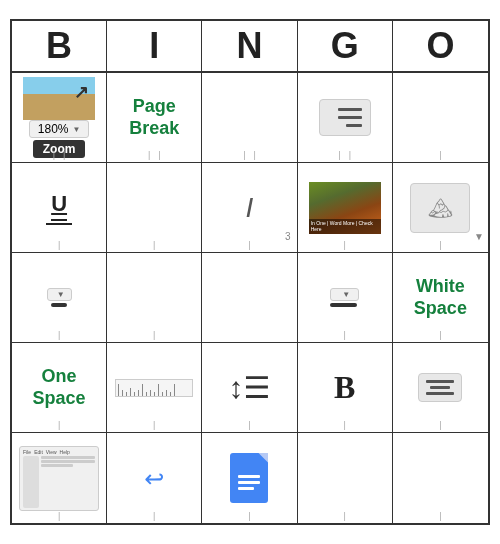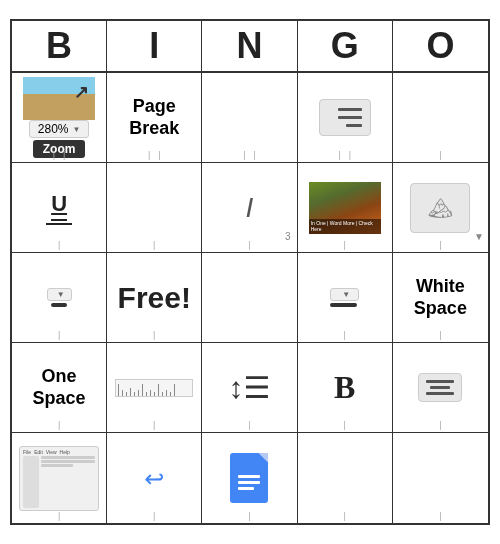--- a/index.html
+++ b/index.html
@@ -45,21 +45,21 @@
       position: relative;
       overflow: hidden;
       padding: 4px;
     }
     .cell:nth-child(5n) { border-right: none; }
     .cell:nth-child(n+21) { border-bottom: none; }
     .cell-text {
       font-size: 14px;
       text-align: center;
       line-height: 1.2;
-      color: #000000;
+      color: #15803d;
     }
     .cell-text.large {
       font-size: 18px;
       font-weight: bold;
     }
     
     .tick {
       position: absolute;
       bottom: 2px;
       font-size: 9px;
@@ -356,21 +356,21 @@
   </div>
 
   <div class="bingo-grid">
 
     <div class="cell">
       <div class="beach-img">
         <span class="beach-arrow">↗</span>
       </div>
       <div class="zoom-cell">
         <div class="zoom-top">
-          <span>280%</span>
+          <span>180%</span>
           <span class="zoom-dropdown">▼</span>
         </div>
         <div class="zoom-btn">Zoom</div>
       </div>
       <div class="tick">
           <span>|</span>
           <span>|</span>
         </div>
     </div>
 
@@ -458,21 +458,20 @@
           <span style="font-size:8px;color:#666;">▼</span>
         </div>
         <div class="font-size-btn"></div>
       </div>
       <div class="tick">
           <span>|</span>
         </div>
     </div>
 
     <div class="cell">
-      <span class="tab-text">Free!</span>
       <div class="tick">
           <span>|</span>
         </div>
     </div>
 
     <div class="cell" style="background:#fff;">
       <span class="free-cell"></span>
     </div>
 
     <div class="cell">

